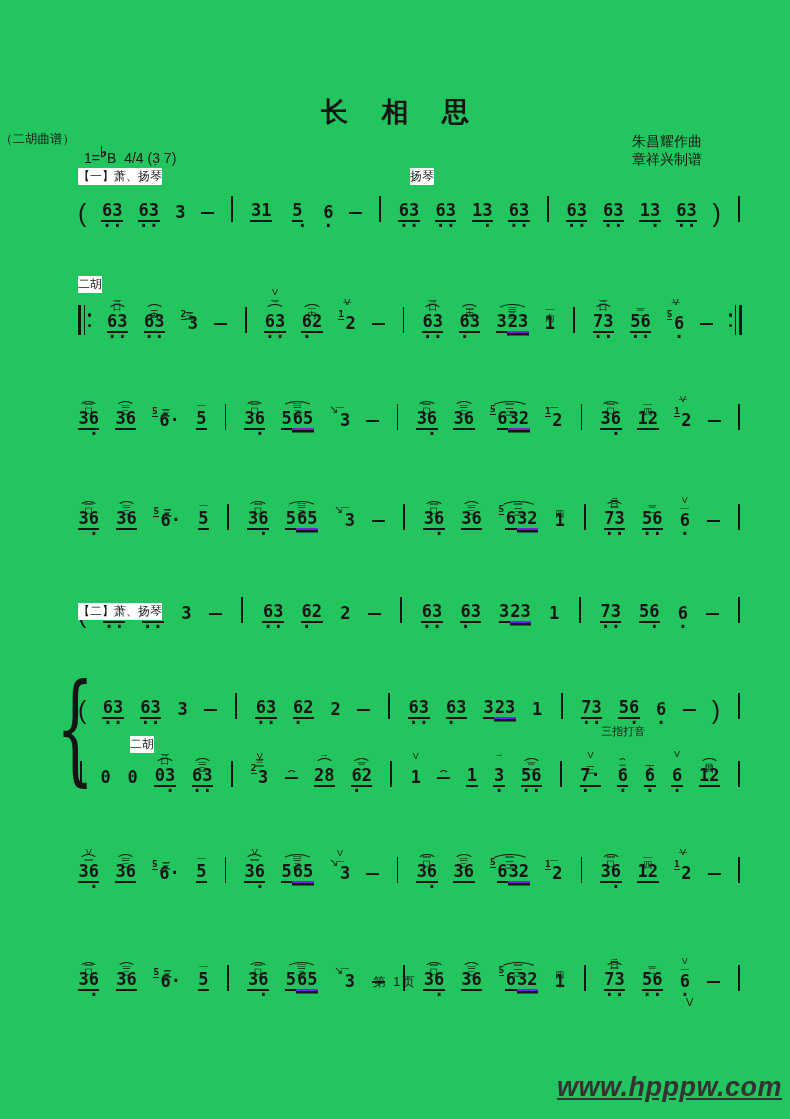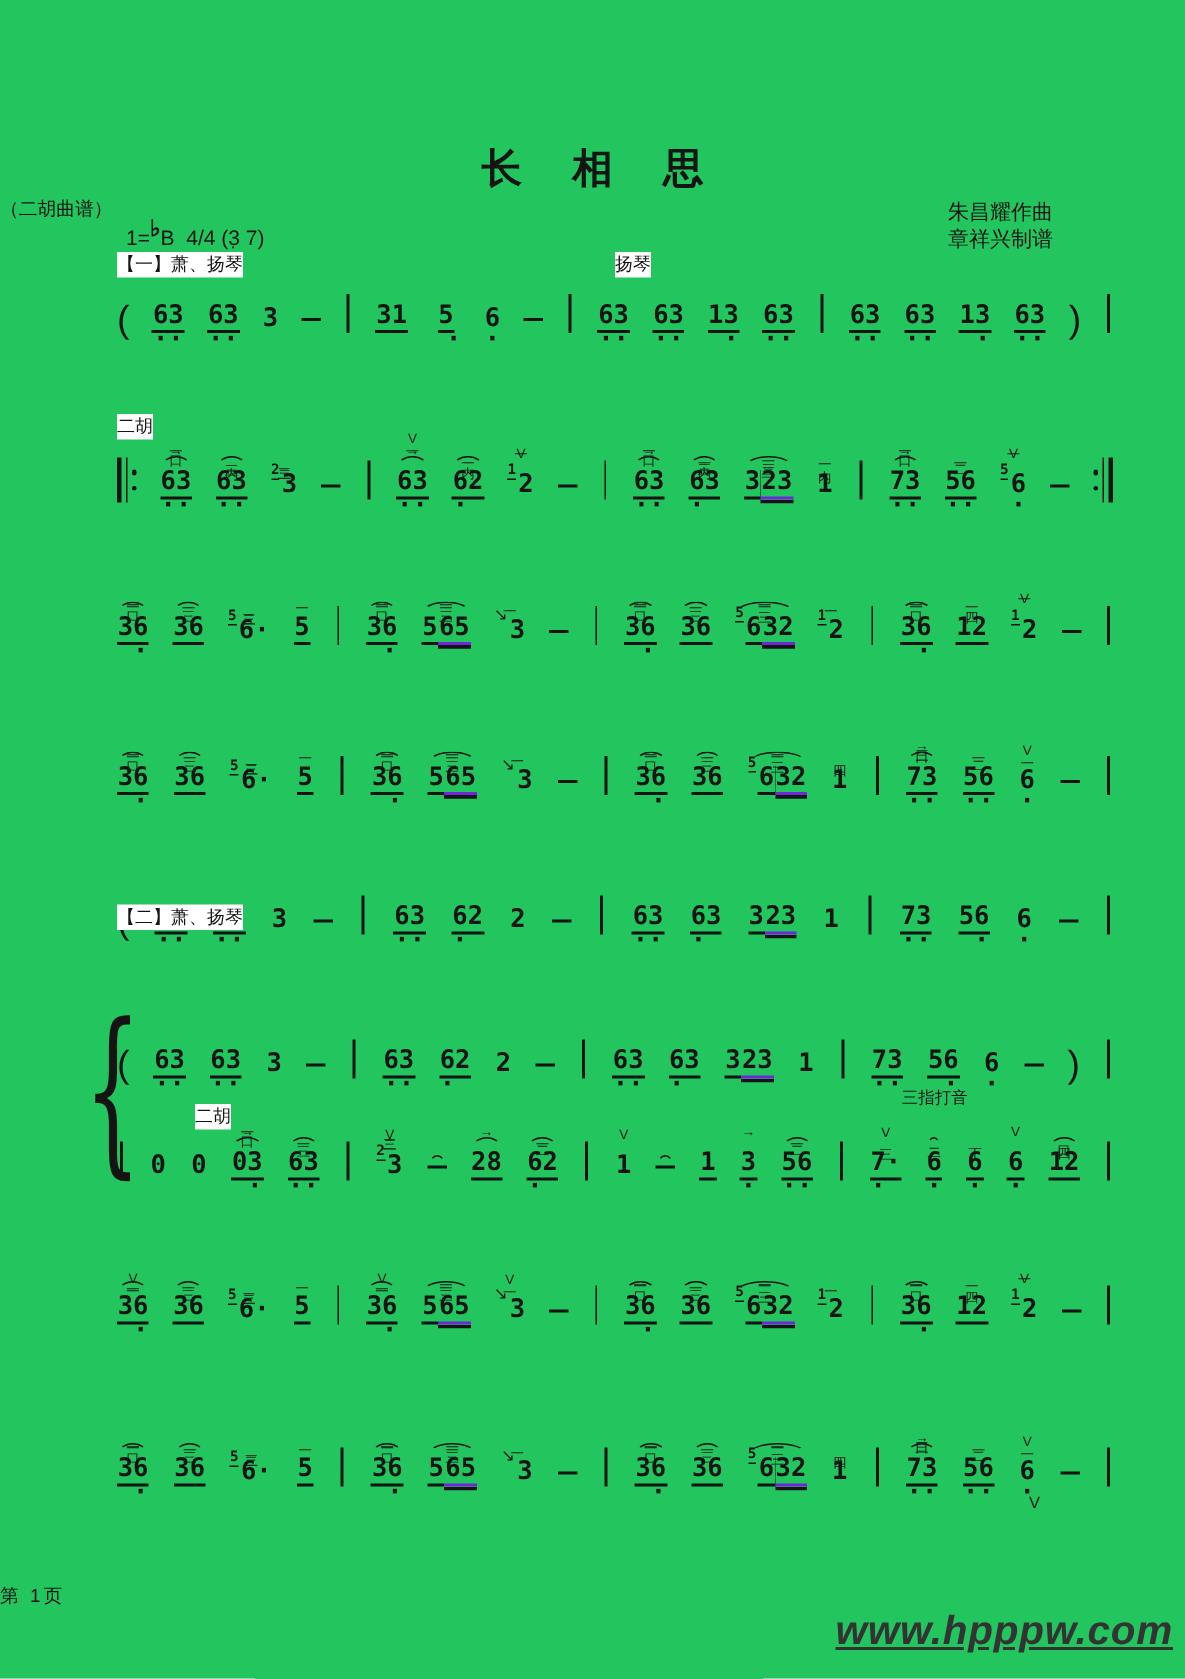--- a/index.html
+++ b/index.html
@@ -37,21 +37,21 @@
   .dashT{width:13px;height:2.4px;background:#141414;margin-bottom:19px;}
   .rpt{display:flex;align-items:center;gap:2.5px;margin-bottom:9px;}
   .rb3{width:3px;height:30px;background:#141414;}
   .rb1{width:1.5px;height:30px;background:#141414;}
   .rdots{display:flex;flex-direction:column;gap:7px;}
   .rdots i{width:3.5px;height:3.5px;border-radius:50%;background:#141414;display:block;}
   .hl{position:absolute;top:0px;left:-16px;font-size:11px;white-space:nowrap;z-index:2;}
   .brace{position:absolute;left:56px;top:668px;font-size:120px;line-height:120px;
          font-family:"DejaVu Serif",serif;transform:scaleX(.5);transform-origin:left center;}
   .strayV{position:absolute;left:686px;top:996px;font-size:11px;}
-  .footerPage{position:absolute;top:1056px;left:0;width:100%;text-align:left;font-size:12.5px;letter-spacing:2px;}
+  .footerPage{position:absolute;top:974px;left:0;width:100%;text-align:center;font-size:12.5px;letter-spacing:2px;}
   .watermark{position:absolute;top:1072px;right:8px;font-size:27px;font-weight:bold;font-style:italic;
              color:#333333;letter-spacing:0.5px;text-decoration:underline;}
 </style>
 </head>
 <body>
 
 <div class="page">
   <div class="title">长 相 思</div>
   <div class="subtitle">（二胡曲谱）</div>
   <div class="credits">

